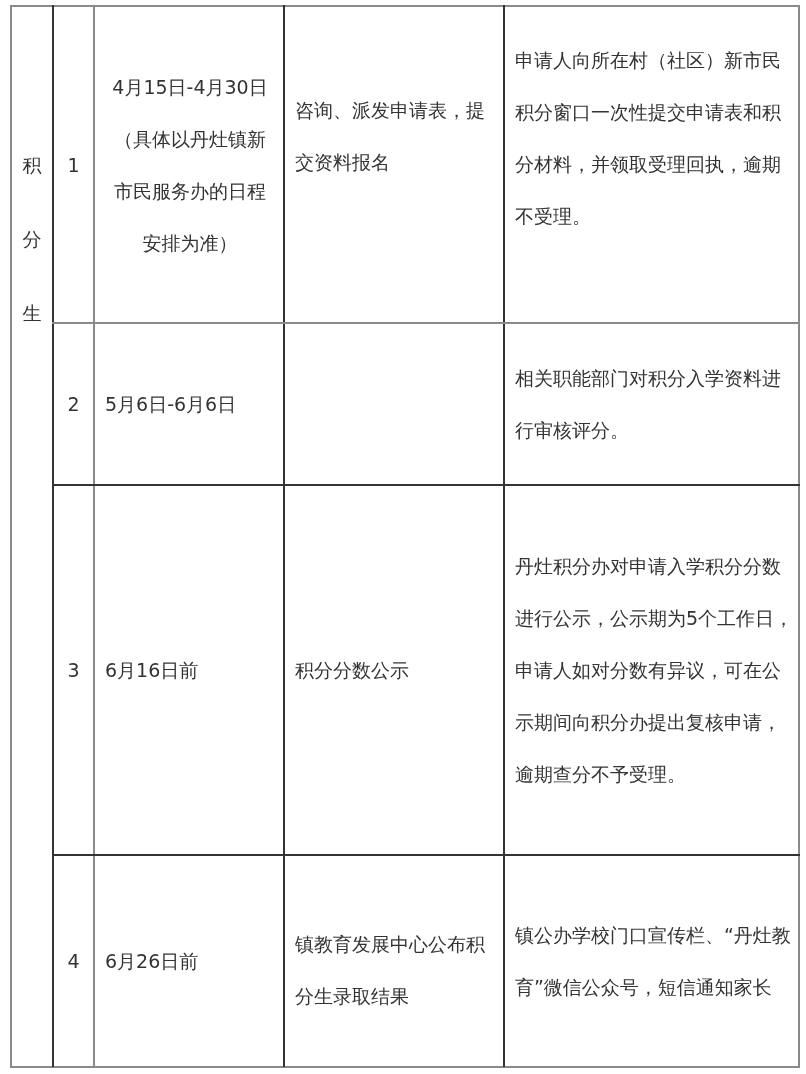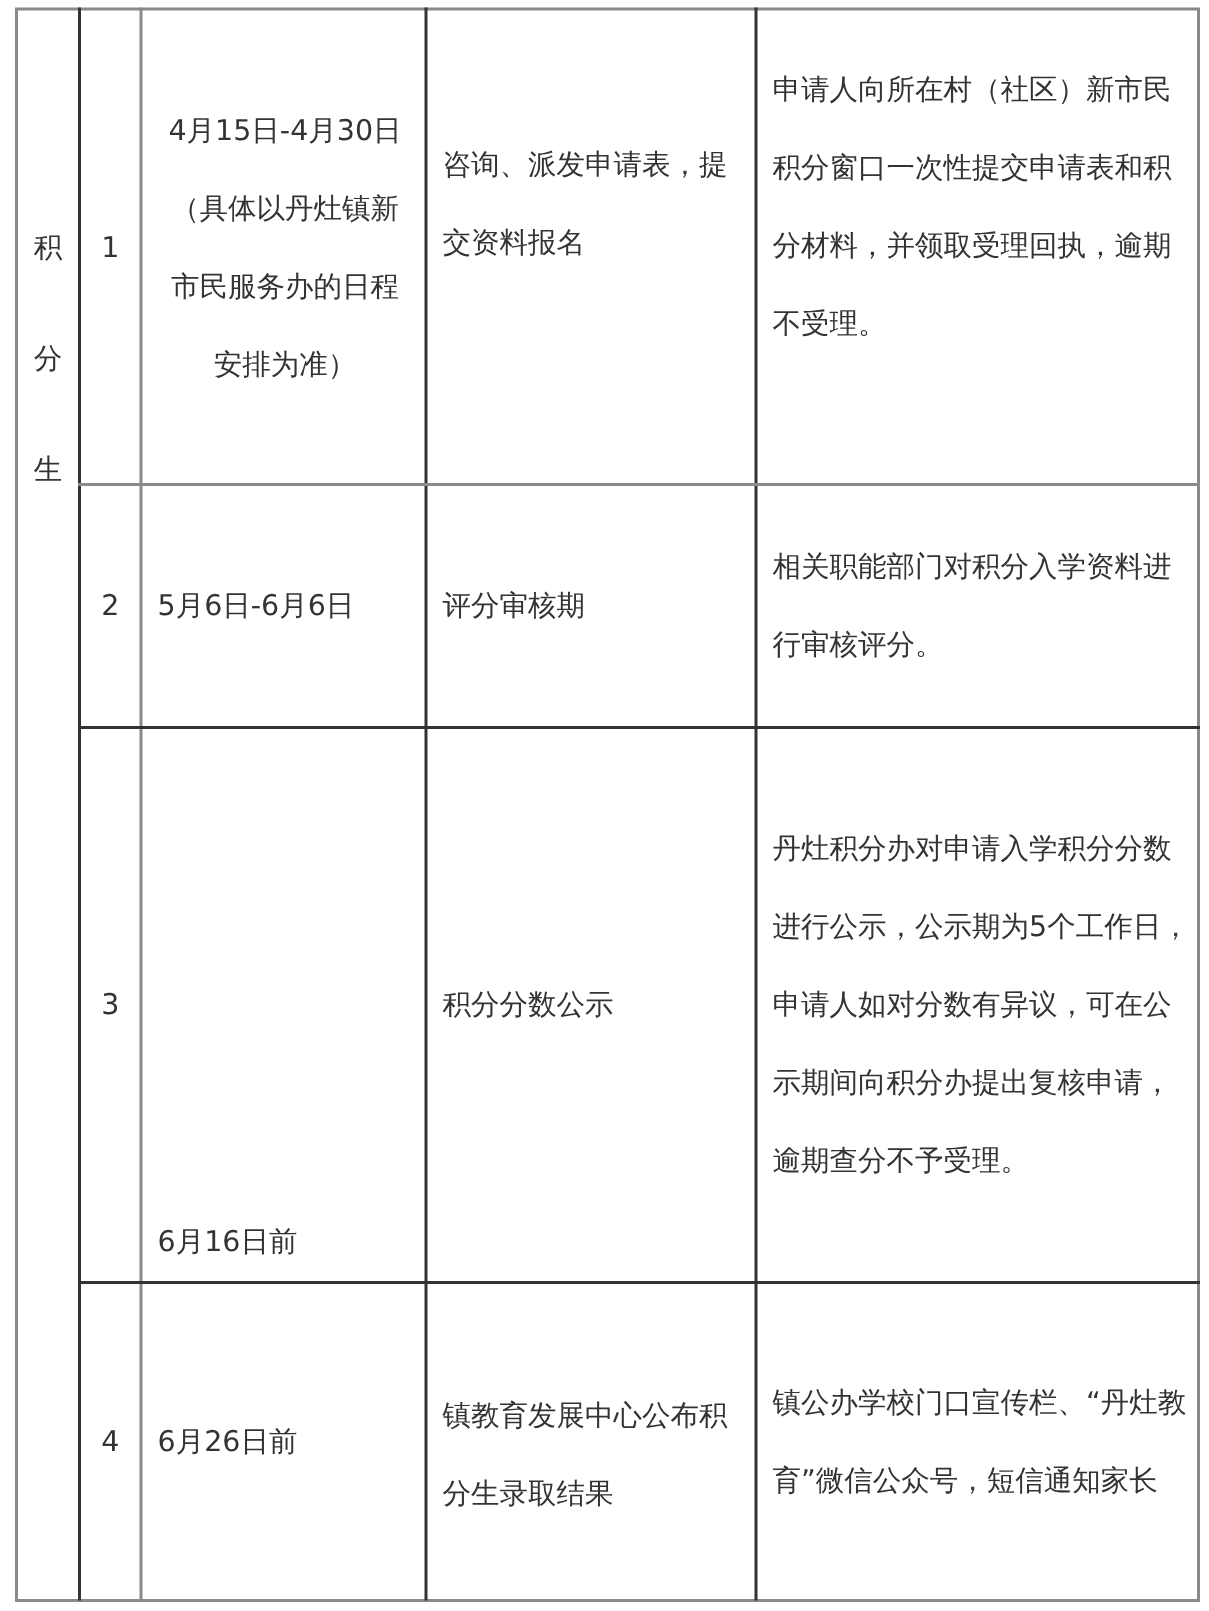--- a/index.html
+++ b/index.html
@@ -49,31 +49,28 @@
   <div class="cell" style="left:505px;top:2px;width:270px;height:261px;">
     <span class="txt">申请人向所在村（社区）新市民积分窗口一次性提交申请表和积分材料，并领取受理回执，逾期不受理。</span>
   </div>
 
   <div class="cell num" style="left:44px;top:319px;width:39px;height:160px;">
     <span class="txt">2</span>
   </div>
   <div class="cell" style="left:95px;top:319px;width:175px;height:160px;">
     <span class="txt">5月6日-6月6日</span>
   </div>
-  <div class="cell" style="left:285px;top:319px;width:200px;height:160px;">
-    <span class="txt">评分审核期</span>
-  </div>
   <div class="cell" style="left:505px;top:319px;width:270px;height:160px;">
     <span class="txt">相关职能部门对积分入学资料进行审核评分。</span>
   </div>
 
   <div class="cell num" style="left:44px;top:481px;width:39px;height:368px;">
     <span class="txt">3</span>
   </div>
-  <div class="cell" style="left:95px;top:481px;width:175px;height:368px;align-items:flex-end;">
+  <div class="cell" style="left:95px;top:481px;width:175px;height:368px;">
     <span class="txt">6月16日前</span>
   </div>
   <div class="cell" style="left:285px;top:481px;width:200px;height:368px;">
     <span class="txt">积分分数公示</span>
   </div>
   <div class="cell" style="left:505px;top:481px;width:280px;height:368px;">
     <span class="txt">丹灶积分办对申请入学积分分数进行公示，公示期为5个工作日，申请人如对分数有异议，可在公示期间向积分办提出复核申请，逾期查分不予受理。</span>
   </div>
 
   <div class="cell num" style="left:44px;top:851px;width:39px;height:210px;">

